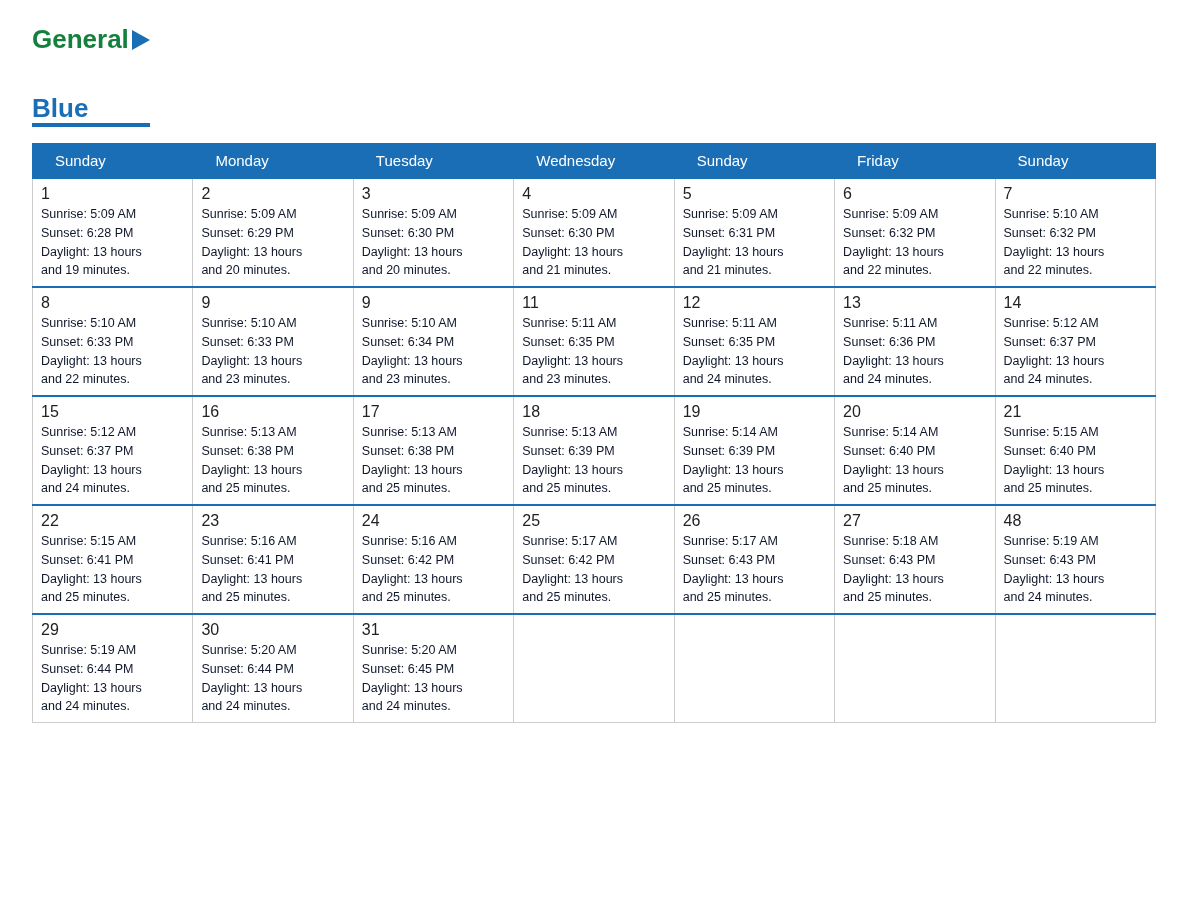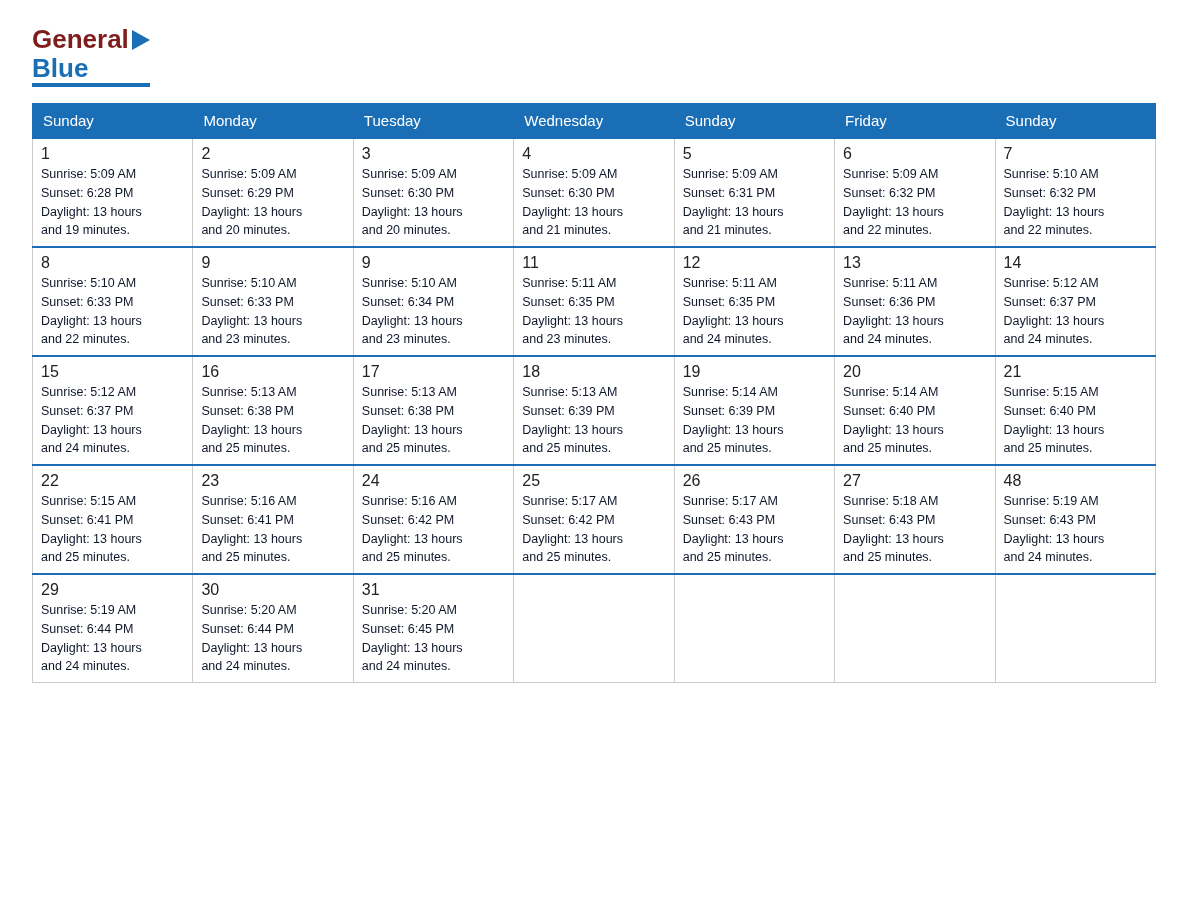--- a/index.html
+++ b/index.html
@@ -17,21 +17,21 @@
       margin-bottom: 16px;
     }
     .logo {
       display: flex;
       align-items: center;
       gap: 0;
     }
     .logo-text-general {
       font-size: 26px;
       font-weight: bold;
-      color: #7f1d1d;
+      color: #15803d;
     }
     .logo-right {
       display: flex;
       flex-direction: column;
       align-items: flex-start;
     }
     .logo-blue-text {
       font-size: 26px;
       font-weight: bold;
       color: #1a6eb5;
@@ -60,21 +60,21 @@
     .calendar-table {
       width: 100%;
       border-collapse: collapse;
       border: 1px solid #aaa;
     }
     .calendar-table th {
       background: #1a6eb5;
       color: #fff;
       font-size: 15px;
       font-weight: normal;
-      padding: 8px 10px;
+      padding: 8px 22px;
       text-align: left;
       border: 1px solid #1a6eb5;
     }
     .calendar-table td {
       vertical-align: top;
       padding: 6px 8px;
       border: 1px solid #ccc;
       width: 14.28%;
       min-height: 90px;
       font-size: 13px;
@@ -106,21 +106,21 @@
   <div class="logo">
     <div class="logo-right">
       <div style="display:flex;align-items:center;">
         <span class="logo-text-general">General</span>
         <span style="display:inline-block;margin-left:3px;position:relative;top:2px;">
           <svg width="18" height="20" viewBox="0 0 18 20">
               <polygon points="0,0 18,10 0,20" fill="#1a6eb5"></polygon>
             </svg>
         </span>
       </div>
-      <div style="display:flex;gap:0;">
+      <div style="display:flex;gap:0;margin-top:40px;">
         <span class="logo-blue-text">Blue</span>
       </div>
       <div class="logo-blue-line"></div>
     </div>
   </div>
   <div class="title-area">
   </div>
 </div>
 
 <table class="calendar-table">

